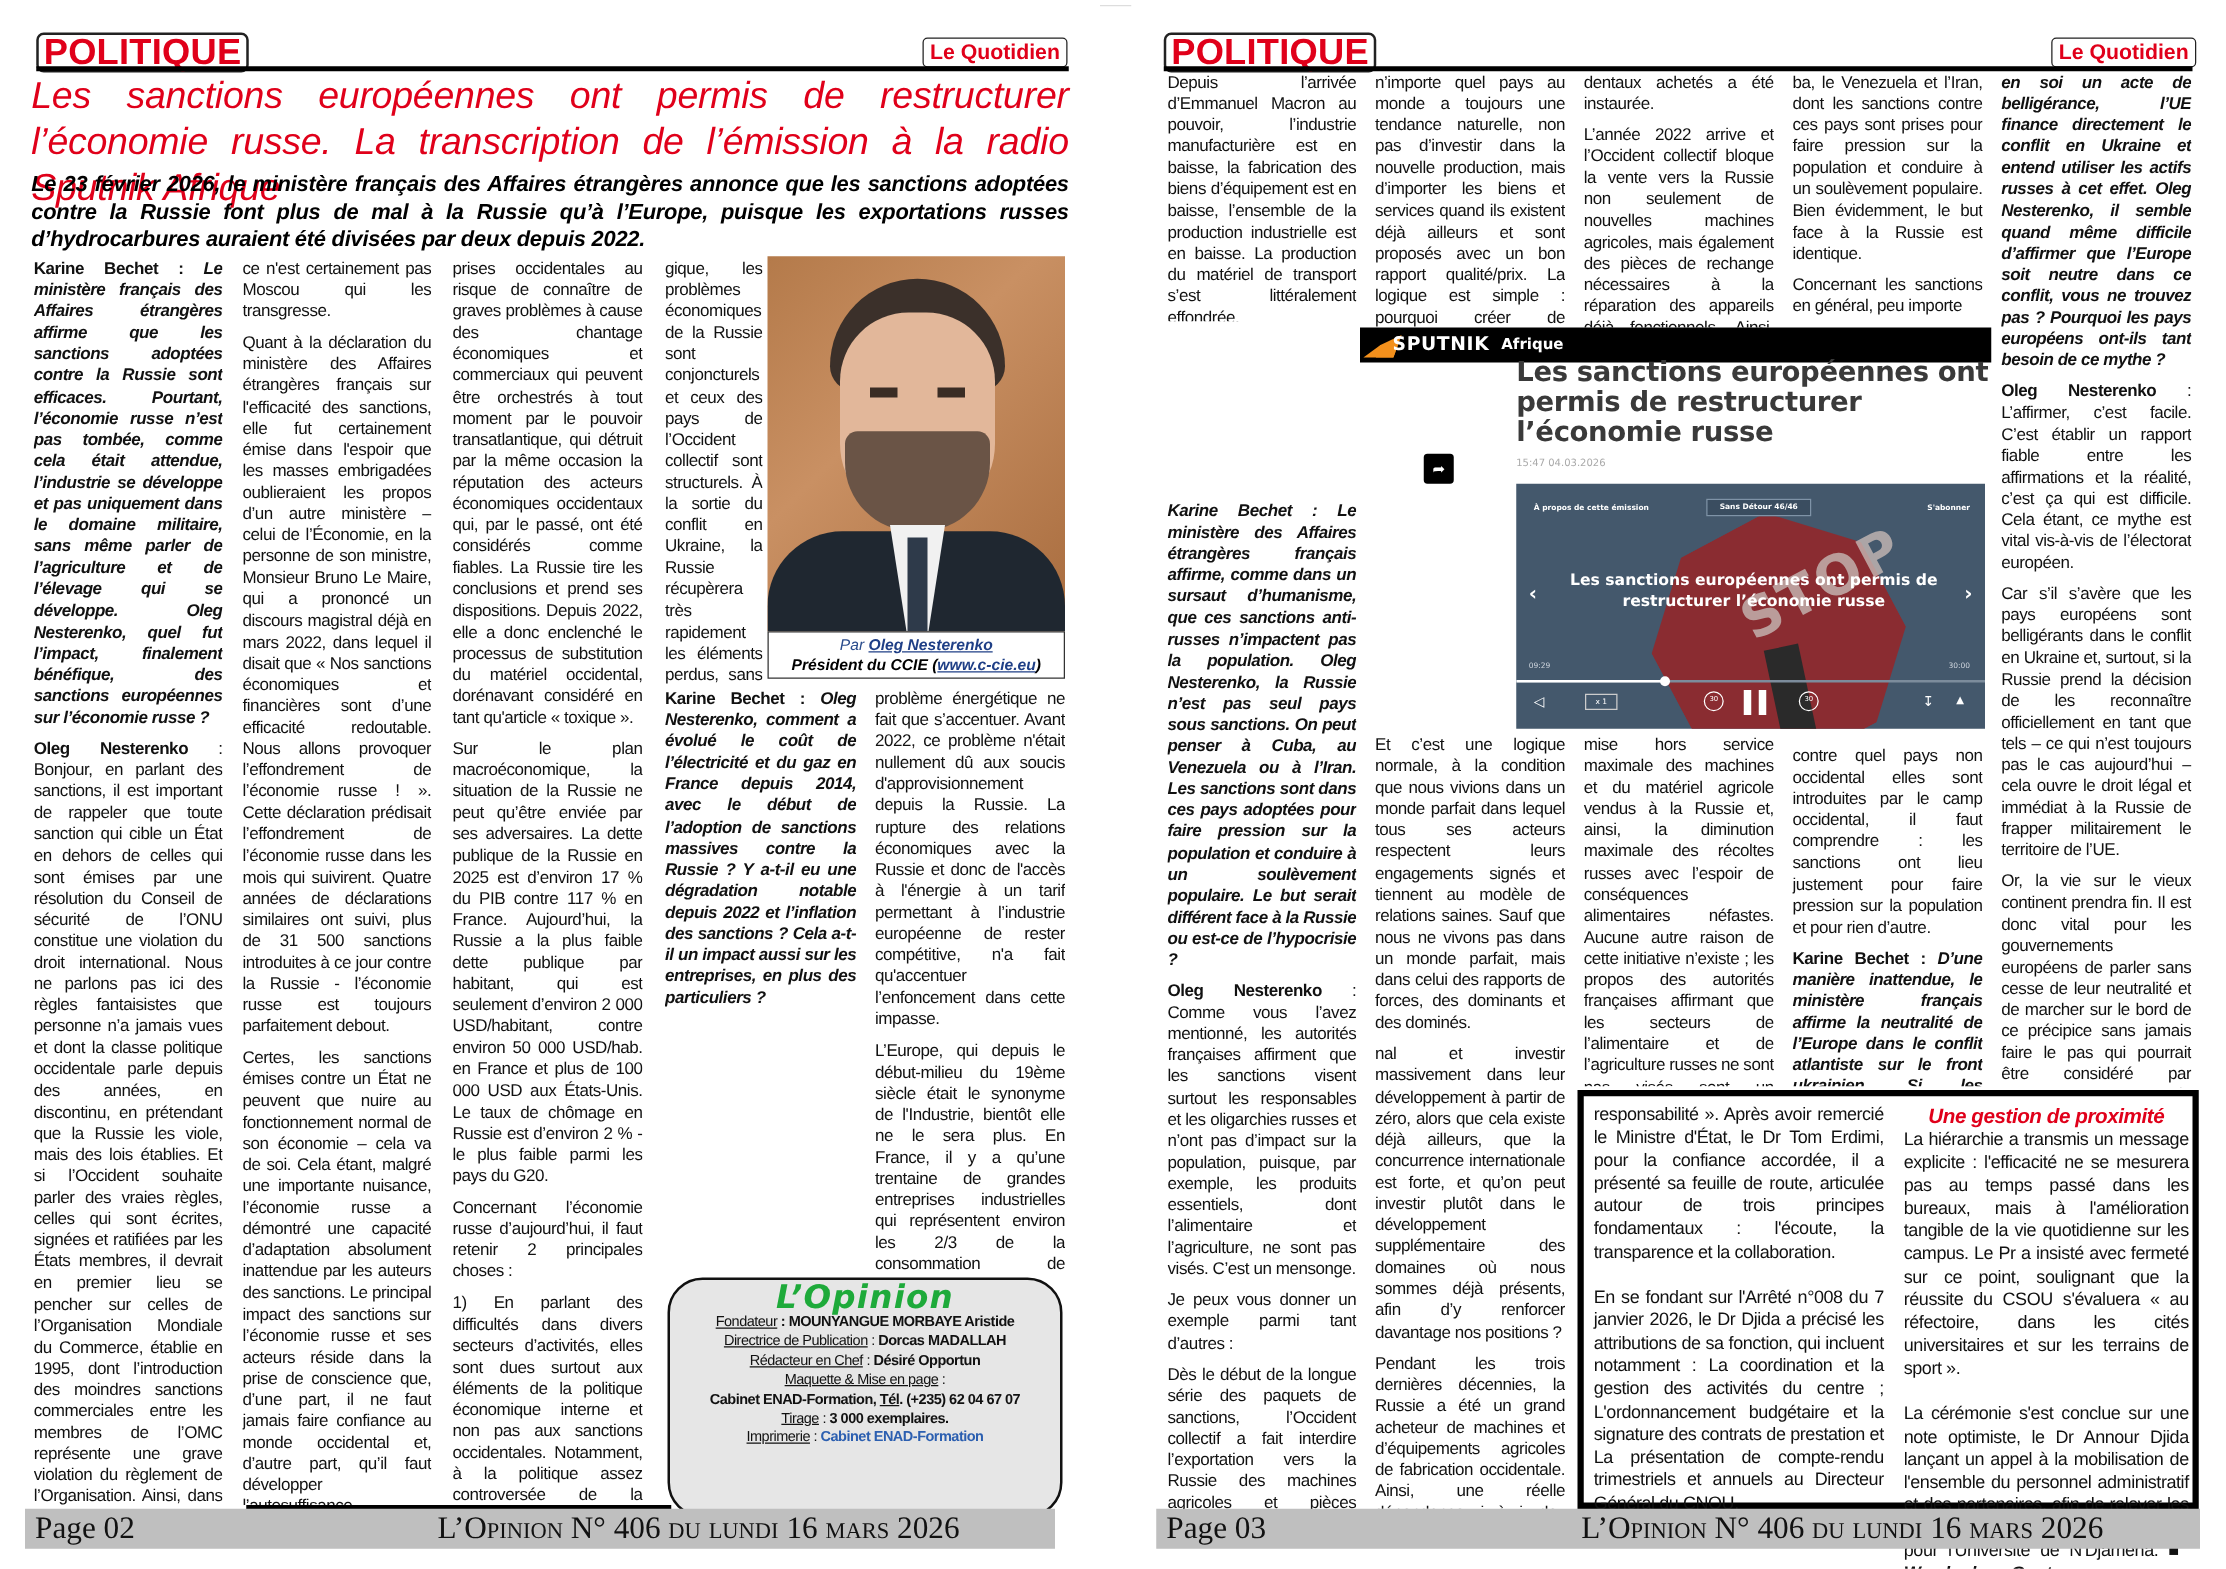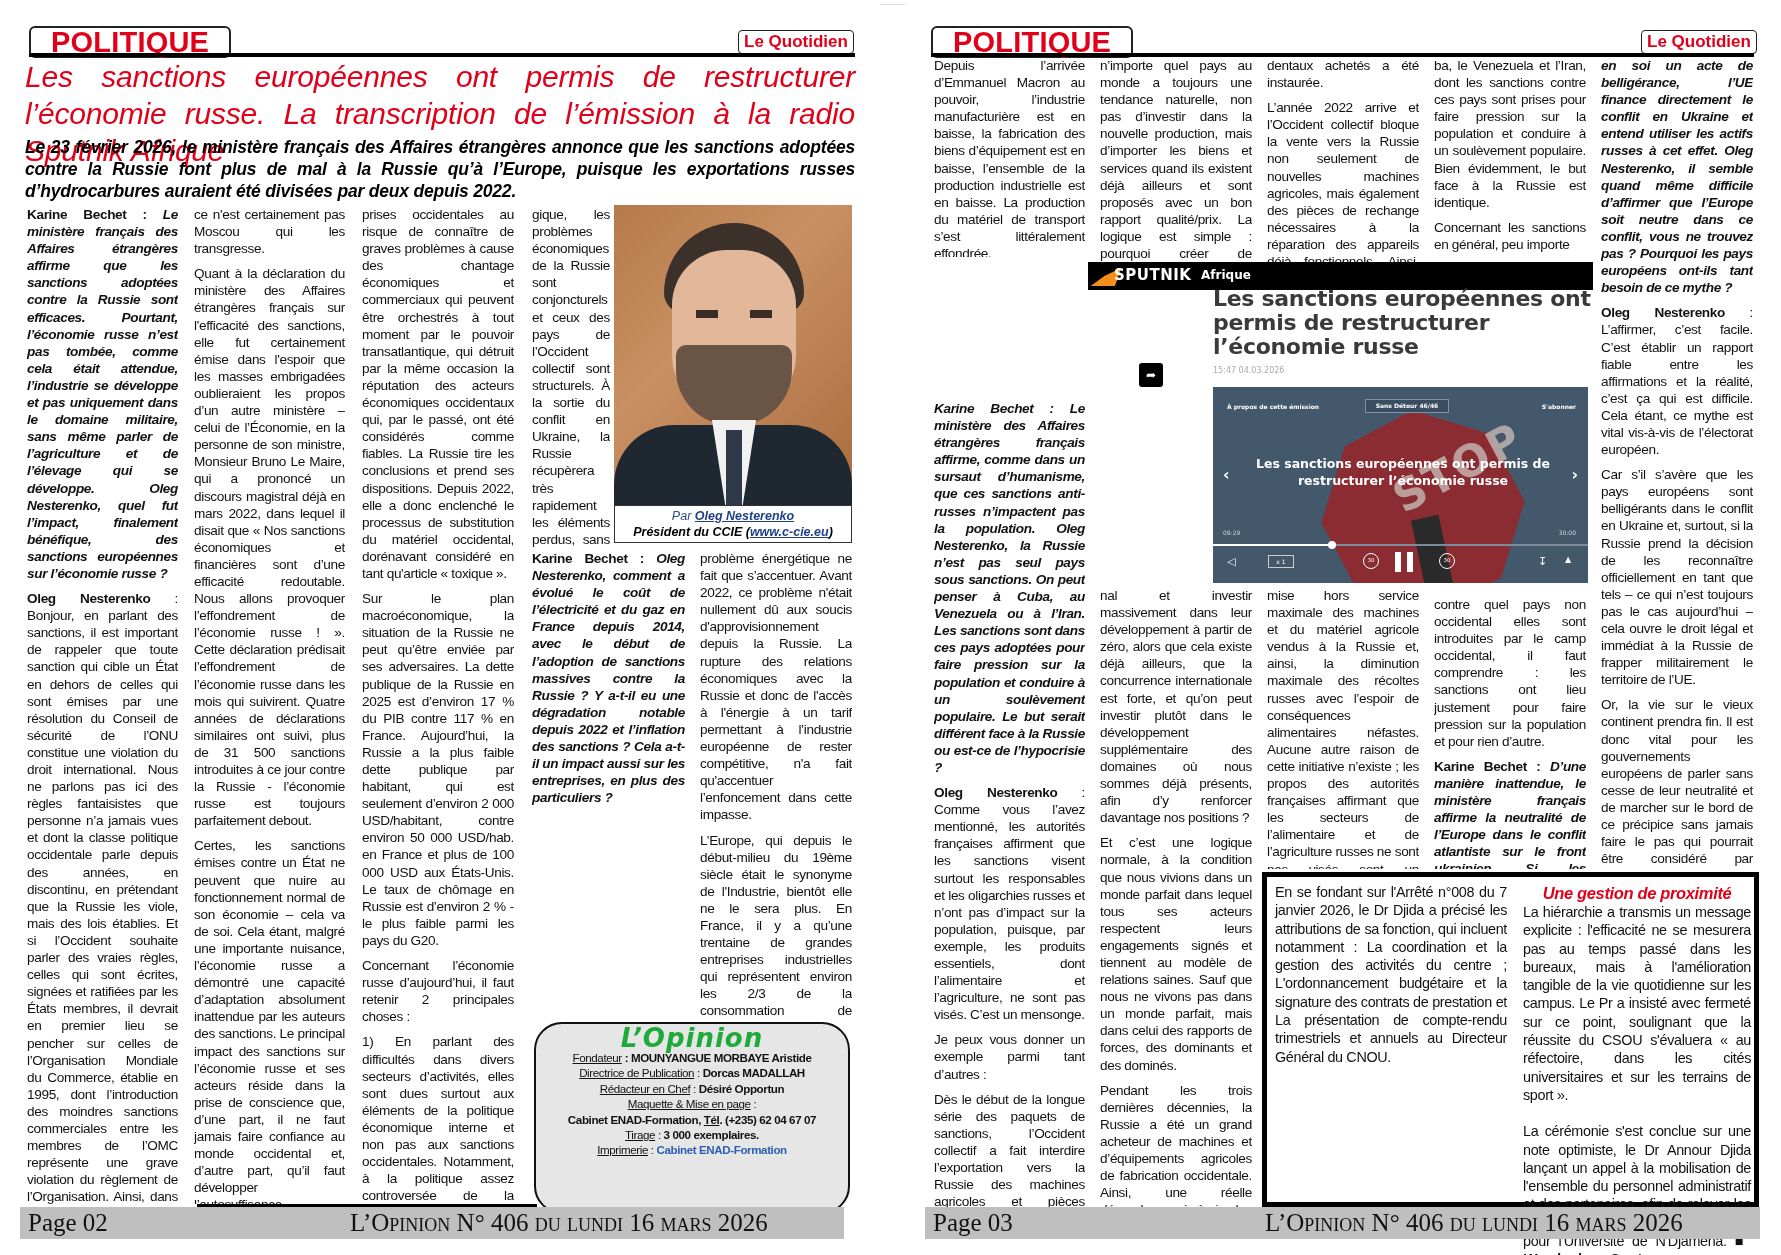--- a/index.html
+++ b/index.html
@@ -3,21 +3,21 @@
 <meta charset="utf-8">
 <style>
   * { box-sizing: border-box; margin: 0; padding: 0; }
   html, body { width: 1781px; height: 1255px; background: #ffffff; overflow: hidden; }
   body { position: relative; font-family: "Liberation Sans", sans-serif; color: #111; }
   .page { position: absolute; top: 0; height: 1255px; background: #fff; }
   #page2 { left: 0; width: 880px; }
   #page3 { left: 905px; width: 876px; }
   .outer-border { position: absolute; left: 8px; top: 4px; width: 1765px; height: 1244px; border-top: 1px solid #ddd; pointer-events: none; }
 
-  .rubrique { position: absolute; top: 26px; border: 2px solid #222; border-radius: 6px; padding: 0 20px; font-family: "Liberation Sans", sans-serif; font-weight: bold; color: #e0001a; font-size: 29px; line-height: 28px; letter-spacing: 0.2px; background: #fff; }
+  .rubrique { position: absolute; top: 26px; border: 2px solid #222; border-radius: 6px; padding: 0 4px; font-family: "Liberation Sans", sans-serif; font-weight: bold; color: #e0001a; font-size: 29px; line-height: 28px; letter-spacing: 0.2px; background: #fff; }
   .quotidien { position: absolute; top: 30px; border: 1.5px solid #222; border-radius: 4px; padding: 1px 5px; font-weight: bold; color: #e0001a; font-size: 17px; line-height: 20px; background:#fff; }
   .rule { position: absolute; top: 53px; height: 4px; background: #000; }
 
   .headline { position: absolute; color: #e0001a; font-style: italic; font-family: "Liberation Sans", sans-serif; font-size: 30px; line-height: 37px; text-align: justify; text-align-last: left; letter-spacing: -0.2px; }
   .chapo { position: absolute; font-weight: bold; font-style: italic; font-size: 17.5px; line-height: 22px; text-align: justify; color: #000; letter-spacing: -0.2px; }
 
   .col { position: absolute; font-size: 13.6px; line-height: 17.1px; text-align: justify; color: #111; font-family: "Liberation Sans", sans-serif; letter-spacing: -0.35px; overflow: hidden; }
   .col p { margin-bottom: 8px; }
   .col .q { font-weight: bold; font-style: italic; }
   .col .spk { font-weight: bold; }
@@ -176,22 +176,22 @@
   <p><span class="spk">Oleg Nesterenko</span><span> : Comme vous l’avez mentionné, les autorités françaises affirment que les sanctions visent surtout les responsables et les oligarchies russes et n’ont pas d’impact sur la population, puisque, par exemple, les produits essentiels, dont l’alimentaire et l’agriculture, ne sont pas visés. C’est un mensonge.</span></p>
   <p>Je peux vous donner un exemple parmi tant d’autres :</p>
   <p>Dès le début de la longue série des paquets de sanctions, l’Occident collectif a fait interdire l’exportation vers la Russie des machines agricoles et pièces détachées.</p>
 
 </div>
 
 <div class="col" style="left:1100px; top:57px; width:152px; height:205px;">
   <p>n’importe quel pays au monde a toujours une tendance naturelle, non pas d’investir dans la nouvelle production, mais d’importer les biens et services quand ils existent déjà ailleurs et sont proposés avec un bon rapport qualité/prix. La logique est simple : pourquoi créer de nouveaux segments sur le sol natio-</p>
 </div>
 <div class="col" style="left:1100px; top:587px; width:152px; height:620px;">
+  <p>Et c’est une logique normale, à la condition que nous vivions dans un monde parfait dans lequel tous ses acteurs respectent leurs engagements signés et tiennent au modèle de relations saines. Sauf que nous ne vivons pas dans un monde parfait, mais dans celui des rapports de forces, des dominants et des dominés.</p>
   <p>nal et investir massivement dans leur développement à partir de zéro, alors que cela existe déjà ailleurs, que la concurrence internationale est forte, et qu’on peut investir plutôt dans le développement supplémentaire des domaines où nous sommes déjà présents, afin d’y renforcer davantage nos positions ?</p>
-  <p>Et c’est une logique normale, à la condition que nous vivions dans un monde parfait dans lequel tous ses acteurs respectent leurs engagements signés et tiennent au modèle de relations saines. Sauf que nous ne vivons pas dans un monde parfait, mais dans celui des rapports de forces, des dominants et des dominés.</p>
   <p>Pendant les trois dernières décennies, la Russie a été un grand acheteur de machines et d’équipements agricoles de fabrication occidentale. Ainsi, une réelle dépendance vis-à-vis des pièces détachées nécessaires au bon fonctionnement des appareils occi-</p>
 </div>
 
 <div class="col" style="left:1267px; top:57px; width:152px; height:205px;">
   <p>dentaux achetés a été instaurée.</p>
   <p>L’année 2022 arrive et l’Occident collectif bloque la vente vers la Russie non seulement de nouvelles machines agricoles, mais également des pièces de rechange nécessaires à la réparation des appareils déjà fonctionnels. Ainsi, l’objectif direct du blocage est la</p>
 </div>
 <div class="col" style="left:1267px; top:587px; width:152px; height:282px;">
   <p>mise hors service maximale des machines et du matériel agricole vendus à la Russie et, ainsi, la diminution maximale des récoltes russes avec l’espoir de conséquences alimentaires néfastes. Aucune autre raison de cette initiative n’existe ; les propos des autorités françaises affirmant que les secteurs de l’alimentaire et de l’agriculture russes ne sont pas visés sont un mensonge.</p>
 
@@ -242,20 +242,21 @@
   <div class="speed">x 1</div>
   <div class="circ" style="left:150px;">30</div>
   <div class="pause"></div>
   <div class="circ" style="left:226px;">30</div>
   <div class="ctl" style="left:325px;">↧</div>
   <div class="ctl" style="left:352px; font-size:8px;">▲</div>
 </div>
 
 <div class="box-right">
   <div class="c1">
+    <p>responsabilité ». Après avoir remercié le Ministre d'État, le Dr Tom Erdimi, pour la confiance accordée, il a présenté sa feuille de route, articulée autour de trois principes fondamentaux : l'écoute, la transparence et la collaboration.</p>
     <p>En se fondant sur l'Arrêté n°008 du 7 janvier 2026, le Dr Djida a précisé les attributions de sa fonction, qui incluent notamment : La coordination et la gestion des activités du centre ; L'ordonnancement budgétaire et la signature des contrats de prestation et La présentation de compte-rendu trimestriels et annuels au Directeur Général du CNOU.</p>
   </div>
   <div class="c2">
     <div class="h">Une gestion de proximité</div>
     <p>La hiérarchie a transmis un message explicite : l'efficacité ne se mesurera pas au temps passé dans les bureaux, mais à l'amélioration tangible de la vie quotidienne sur les campus. Le Pr a insisté avec fermeté sur ce point, soulignant que la réussite du CSOU s'évaluera « au réfectoire, dans les cités universitaires et sur les terrains de sport ».</p>
     <p><span>La cérémonie s'est conclue sur une note optimiste, le Dr Annour Djida lançant un appel à la mobilisation de l'ensemble du personnel administratif et des partenaires, afin de relever les défis de cette transition historique pour l'Université de N'Djamena.</span> <span>■</span>&nbsp; <span class="sig">Wambadang Gontran</span></p>
   </div>
 </div>
 
 <div class="footer" style="left:925px; width:835px;">

